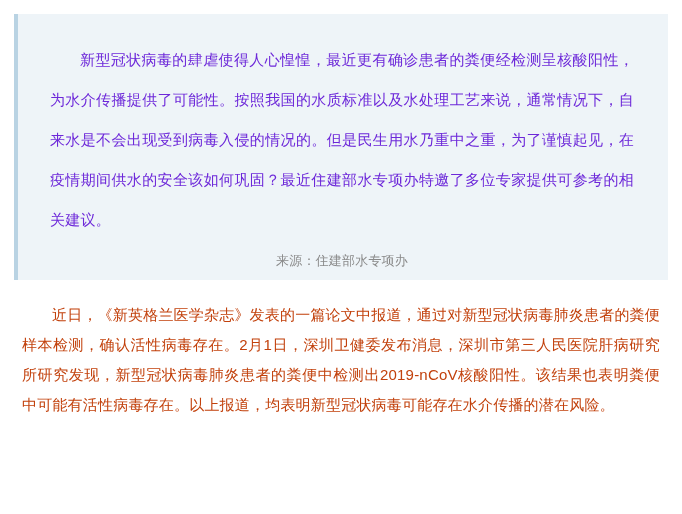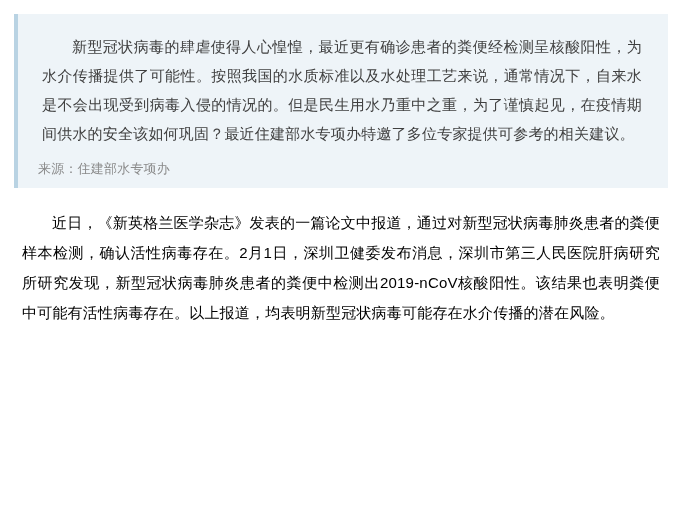--- a/index.html
+++ b/index.html
@@ -24,42 +24,42 @@
   
   .quote-block {
     position: relative;
     margin: 14px 0 0 0;
     background: #eef4f8;
     border-left: 4px solid #b9d3e3;
     box-sizing: border-box;
     padding: 14px 22px 10px 20px;
   }
   .quote-block p {
-    margin: 4px;
+    margin: 12px;
     font-size: 15px;
-    line-height: 29px;
-    color: #404040;
+    line-height: 40px;
+    color: #6d28d9;
     text-align: justify;
     text-indent: 2em;
     letter-spacing: 0.2px;
   }
   .quote-source {
     margin-top: 12px;
     font-size: 13px;
     color: #8a8a8a;
-    text-align: left;
+    text-align: center;
     letter-spacing: 0.2px;
   }
   
   .body-para {
     margin: 0;
     padding: 0 8px 0 8px;
     font-size: 15px;
     line-height: 30px;
-    color: #000000;
+    color: #c2410c;
     text-align: justify;
     text-indent: 2em;
     letter-spacing: 0.2px;
   }
   .para-gap-1 { margin-top: 20px; }
   .para-gap-2 { margin-top: 22px; }
 </style>
 </head>
 <body>
 

